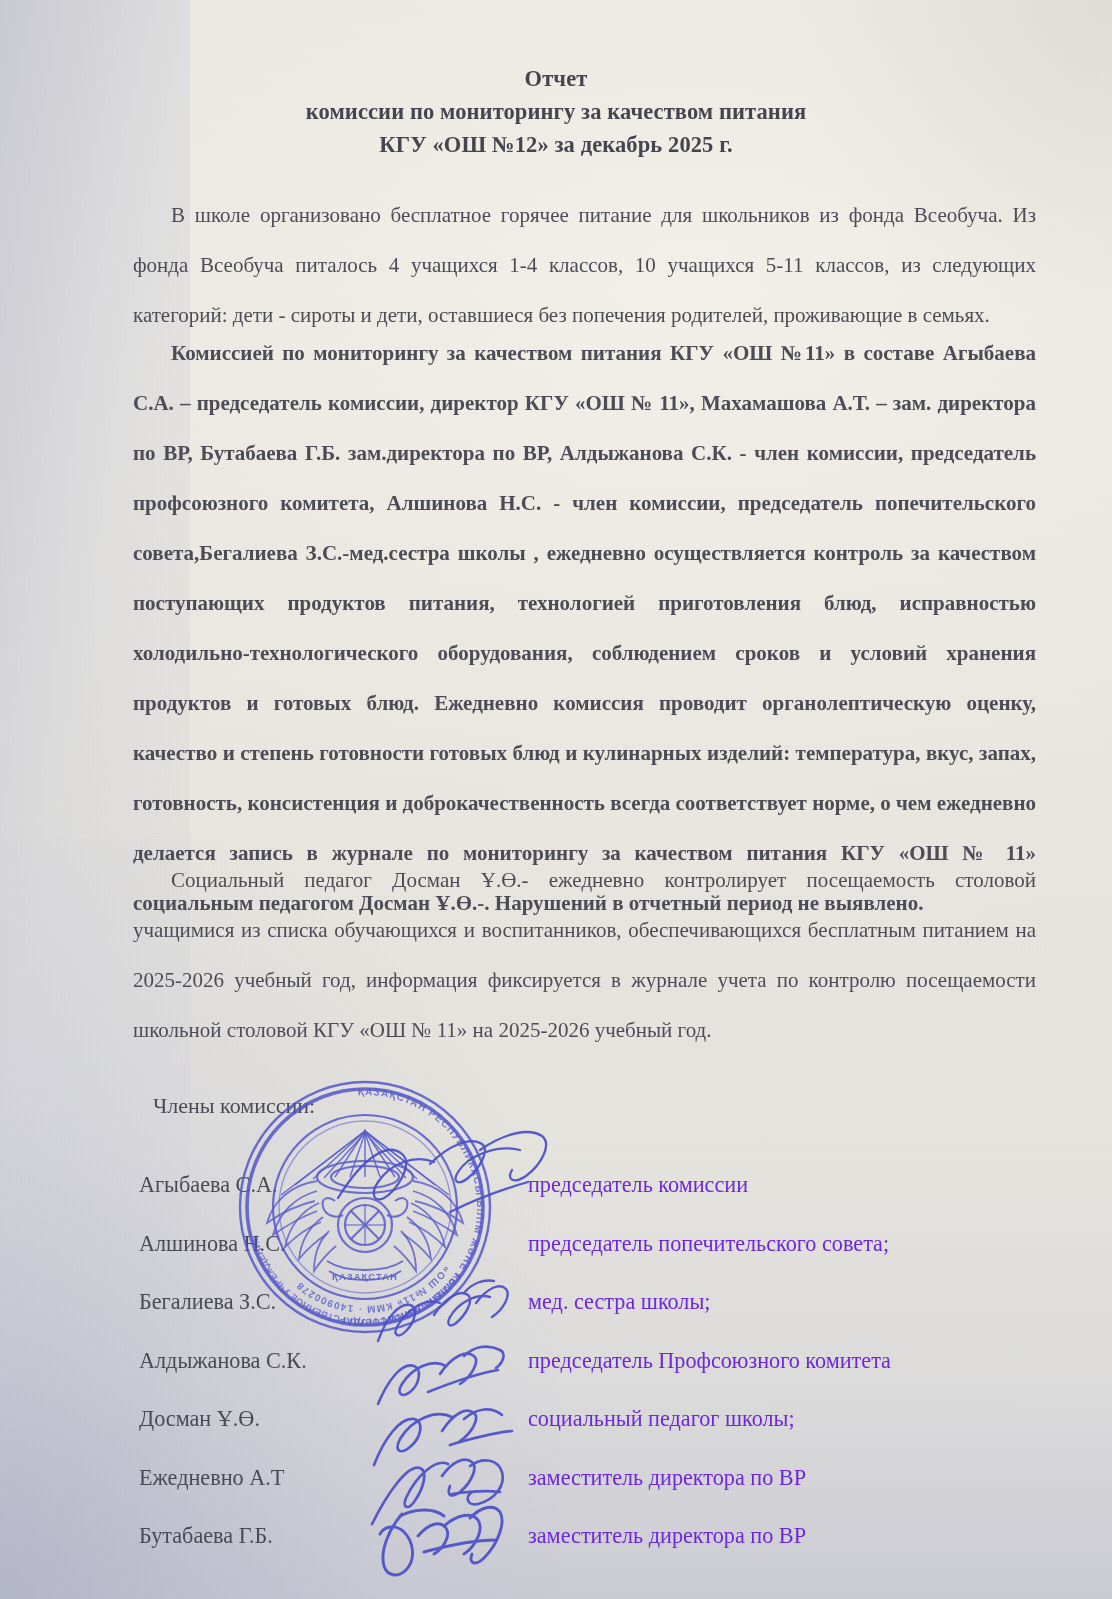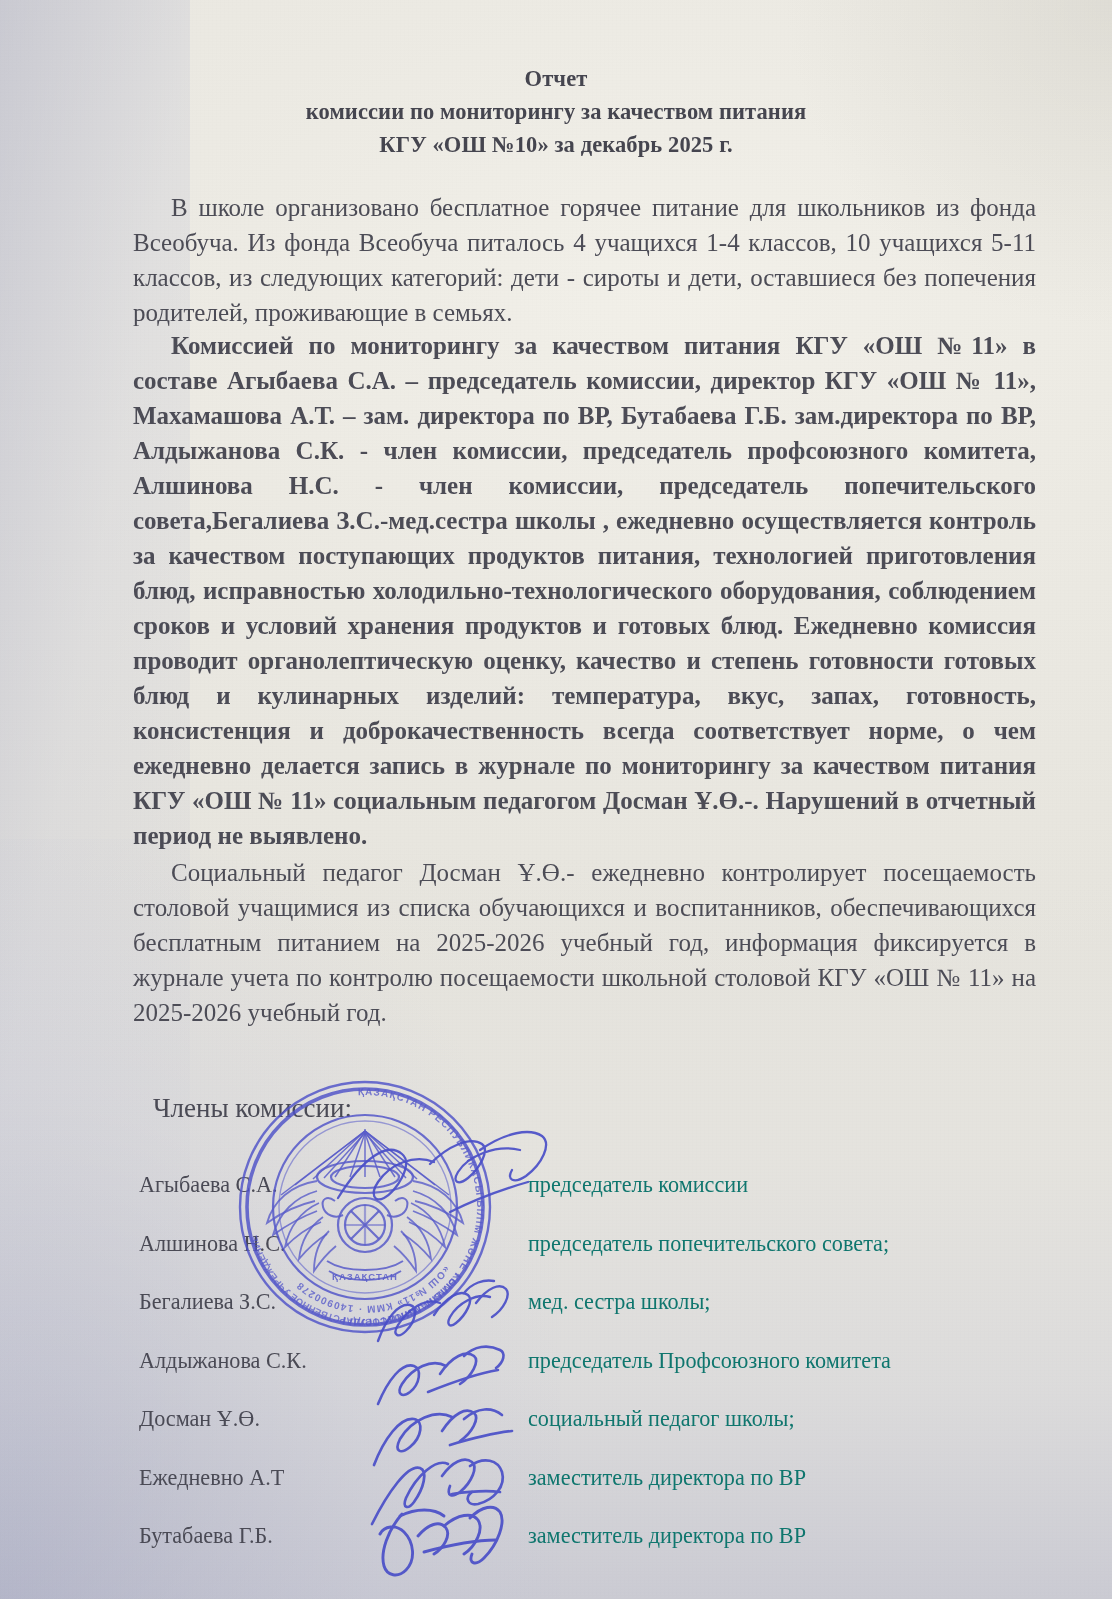--- a/index.html
+++ b/index.html
@@ -78,40 +78,40 @@
     line-height: 33px;
     letter-spacing: .1px;
     color: #45454f;
   }
   .title-line { display: block; }
 
   .body-text {
     position: absolute;
     left: 133px;
     width: 903px;
-    font-size: 25px;
-    line-height: 35px;
+    font-size: 21px;
+    line-height: 50px;
     text-align: justify;
     text-justify: inter-word;
     color: #4c4c56;
   }
   .body-text p {
     margin: 0;
     text-indent: 38px;
   }
   #para1 { top: 190px; }
   #para2 { top: 328px; font-weight: bold; }
   #para3 { top: 855px; }
 
   
   #members-label {
     position: absolute;
     left: 153px;
     top: 1093px;
-    font-size: 27px;
+    font-size: 22px;
     color: #4a4a55;
   }
   #sign-table {
     position: absolute;
     left: 139px;
     top: 1172px;
     width: 880px;
   }
   .sign-row {
     position: relative;
@@ -124,21 +124,21 @@
     font-size: 22.2px;
     color: #4a4a55;
     white-space: nowrap;
     text-align: center;
   }
   .sign-role {
     position: absolute;
     left: 389px;
     top: 0;
     font-size: 22.2px;
-    color: #0f766e;
+    color: #6d28d9;
     white-space: nowrap;
   }
 
   
   #ink-layer {
     position: absolute;
     inset: 0;
     z-index: 8;
     pointer-events: none;
   }
@@ -166,21 +166,21 @@
   <div id="shade-left"></div>
   <div id="shade-bottom"></div>
   <div id="shade-bottomleft"></div>
   <div id="grain"></div>
 
   <div id="content">
 
     <div class="title-block">
       <span class="title-line">Отчет</span>
       <span class="title-line">комиссии по мониторингу за качеством питания</span>
-      <span class="title-line">КГУ «ОШ №10» за декабрь 2025 г.</span>
+      <span class="title-line">КГУ «ОШ №12» за декабрь 2025 г.</span>
     </div>
 
     <div class="body-text" id="para1">
       <p>В школе организовано бесплатное горячее питание для школьников из фонда Всеобуча. Из  фонда Всеобуча питалось 4 учащихся 1-4 классов, 10 учащихся 5-11 классов, из следующих категорий: дети - сироты и дети, оставшиеся без попечения родителей, проживающие в семьях.</p>
     </div>
 
     <div class="body-text" id="para2">
       <p>Комиссией по мониторингу за качеством питания КГУ «ОШ №11» в составе Агыбаева С.А. – председатель комиссии, директор КГУ «ОШ № 11», Махамашова А.Т. – зам. директора по ВР, Бутабаева Г.Б. зам.директора по ВР, Алдыжанова С.К. - член комиссии, председатель профсоюзного комитета, Алшинова Н.С. - член комиссии, председатель попечительского совета,Бегалиева З.С.-мед.сестра школы , ежедневно осуществляется контроль за качеством поступающих продуктов питания, технологией приготовления блюд, исправностью холодильно-технологического оборудования, соблюдением сроков и условий хранения продуктов и готовых блюд. Ежедневно комиссия проводит органолептическую оценку, качество и степень готовности готовых блюд и кулинарных изделий: температура, вкус, запах, готовность, консистенция и доброкачественность всегда соответствует норме, о чем ежедневно делается запись в журнале по мониторингу за качеством питания КГУ «ОШ № 11» социальным педагогом Досман Ұ.Ө.-. Нарушений в отчетный период не выявлено.</p>
     </div>
 

